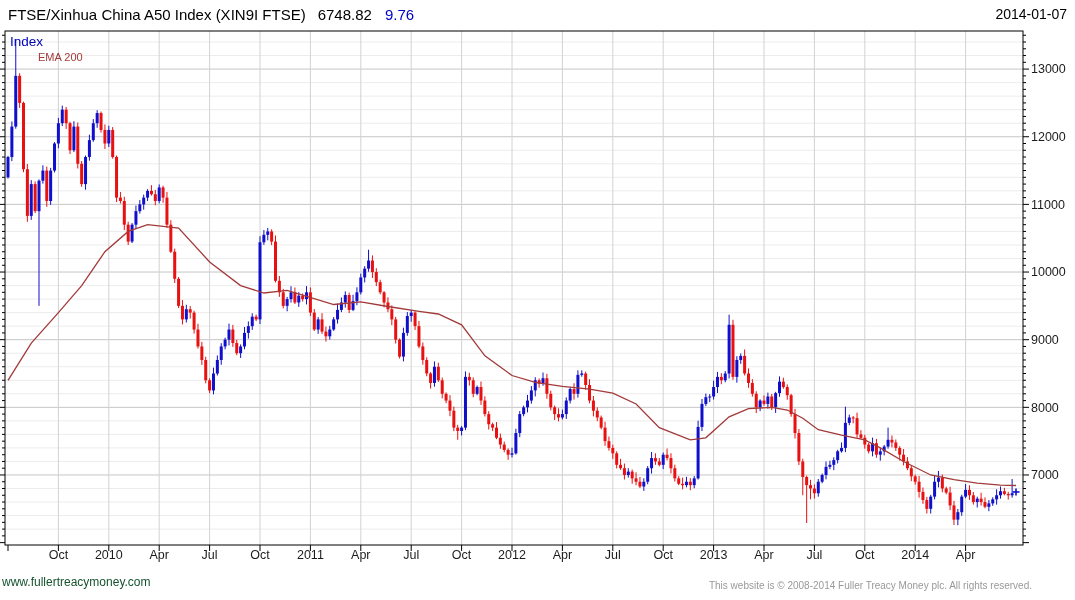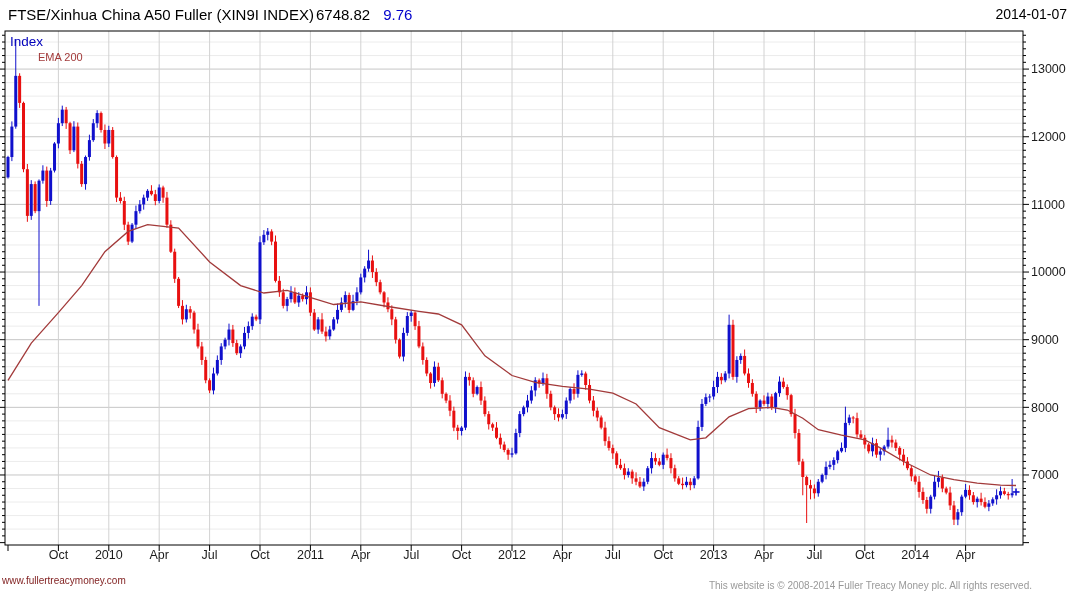--- a/index.html
+++ b/index.html
@@ -1,35 +1,35 @@
 <!DOCTYPE html>
 <html><head>
 <meta charset="utf-8">
 <style>
   html,body{margin:0;padding:0;background:#fff;}
   #page{position:relative;width:1075px;height:600px;background:#fff;overflow:hidden;
         font-family:"Liberation Sans",sans-serif;-webkit-font-smoothing:antialiased;}
   #titlebar{position:absolute;left:8px;top:6px;font-size:15px;color:#000;white-space:nowrap;}
-  #titlebar .price{margin-left:2px;}
+  #titlebar .price{margin-left:12px;}
   #titlebar .change{margin-left:13px;color:#0000cc;}
   #datebox{position:absolute;right:8px;top:6px;font-size:14px;color:#000;}
   #legend-weekly{position:absolute;left:10px;top:34px;font-size:13.5px;color:#0000bb;}
   #legend-ema{position:absolute;left:10px;top:51px;font-size:11px;color:#a23a3a;margin-left:28px;}
   #chart-svg{position:absolute;left:0;top:0;}
-  #footer-link{position:absolute;left:2px;top:575px;font-size:10px;color:#7f1d1d;cursor:pointer;}
+  #footer-link{position:absolute;left:2px;top:575px;font-size:12px;color:#14532d;cursor:pointer;}
   #footer-copy{position:absolute;right:43px;top:580px;font-size:10px;color:#999999;}
   text{font-family:"Liberation Sans",sans-serif;}
 </style>
 </head>
 <body>
 
 <div id="page">
 
   <div id="titlebar">
-    <span>FTSE/Xinhua China A50 Fuller (XIN9I INDEX)</span><span class="price">6748.82</span><span class="change">9.76</span>
+    <span>FTSE/Xinhua China A50 Index (XIN9I FTSE)</span><span class="price">6748.82</span><span class="change">9.76</span>
   </div>
 
   <div id="datebox">2014-01-07</div>
 
   <svg id="chart-svg" width="1075" height="600">
       <g>
         <line x1="5" x2="1023" y1="529.1023953672019" y2="529.1023953672019" stroke="#ececec" stroke-width="1"></line>
         <line x1="5" x2="1023" y1="515.5725190839694" y2="515.5725190839694" stroke="#ececec" stroke-width="1"></line>
         <line x1="5" x2="1023" y1="502.04264280073704" y2="502.04264280073704" stroke="#ececec" stroke-width="1"></line>
         <line x1="5" x2="1023" y1="488.5127665175046" y2="488.5127665175046" stroke="#ececec" stroke-width="1"></line>

